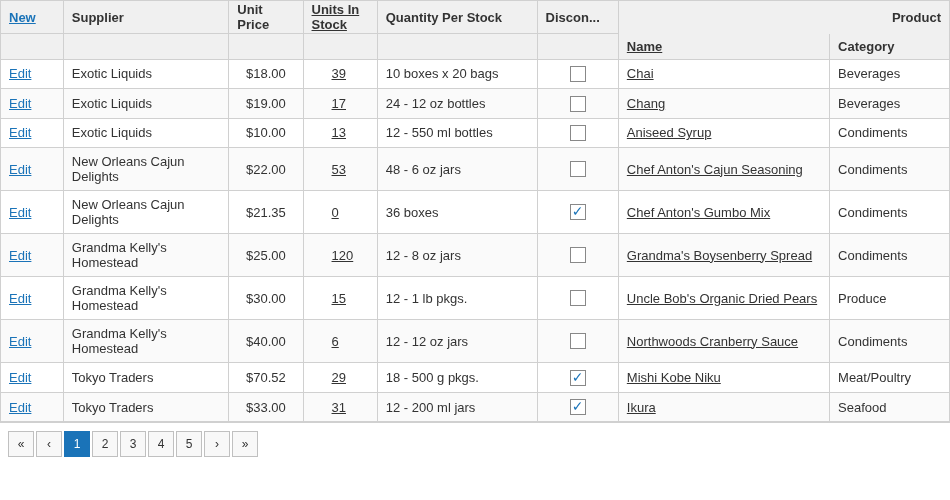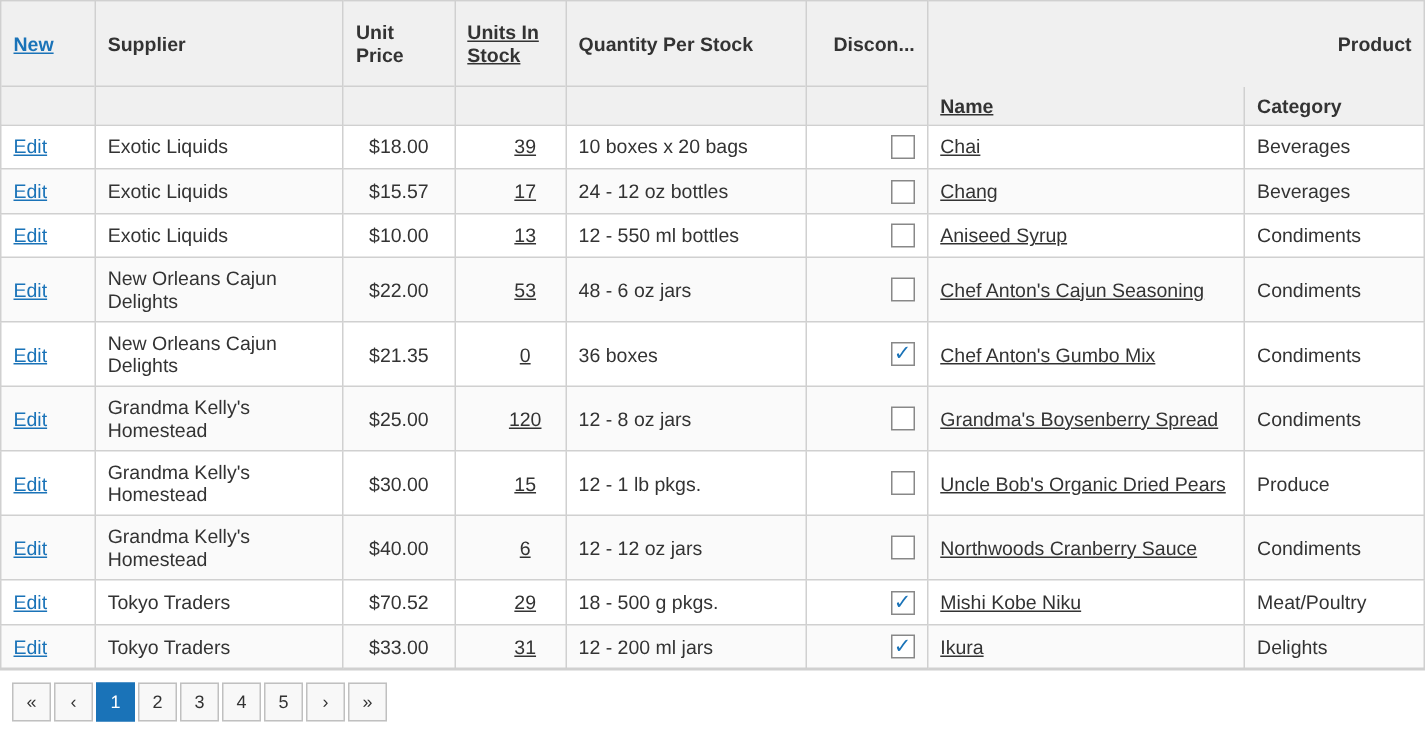--- a/index.html
+++ b/index.html
@@ -13,21 +13,21 @@
       width: 950px;
       overflow-x: auto;
     }
     table {
       width: 100%;
       border-collapse: collapse;
     }
     thead tr th {
       background: #f0f0f0;
       border: 1px solid #d0d0d0;
-      padding: 13px 8px;
+      padding: 1px 8px;
       text-align: left;
       font-weight: normal;
       vertical-align: middle;
     }
     thead tr.subheader th {
       background: #f0f0f0;
       border: 1px solid #d0d0d0;
       padding: 5px 8px;
       font-weight: bold;
       vertical-align: middle;
@@ -52,21 +52,21 @@
     }
     a.link {
       color: #1a73b8;
       text-decoration: underline;
       cursor: pointer;
     }
     .td-price {
       text-align: center;
     }
     .td-qty {
-      text-align: center;
+      text-align: left;
       padding-left: 28px;
     }
     .checkbox-cell {
       text-align: center;
     }
     .checkbox-display {
       width: 16px;
       height: 16px;
       border: 1px solid #888;
       display: inline-block;
@@ -108,21 +108,21 @@
     .page-btn.active {
       background: #1a73b8;
       color: #fff;
       border-color: #1a73b8;
     }
     .col-new { width: 55px; }
     .col-supplier { width: 145px; }
     .col-unitprice { width: 65px; }
     .col-unitsinstock { width: 65px; text-decoration: underline; }
     .col-qtyperunit { width: 140px; }
-    .col-discon { width: 60px; text-align: right; }
+    .col-discon { width: 60px; }
     .col-name { width: 185px; text-decoration: underline; }
     .col-category { width: 105px; }
   </style>
 </head>
 <body>
 
 <div class="table-container">
   <table>
     <thead>
       <tr>
@@ -154,21 +154,21 @@
           <td class="col-unitprice td-price">$18.00</td>
           <td class="col-unitsinstock td-qty">39</td>
           <td class="col-qtyperunit">10 boxes x 20 bags</td>
           <td class="col-discon checkbox-cell"><span class="checkbox-display"></span></td>
           <td class="col-name">Chai</td>
           <td class="col-category">Beverages</td>
         </tr>
         <tr>
           <td class="col-new"><a class="link">Edit</a></td>
           <td class="col-supplier">Exotic Liquids</td>
-          <td class="col-unitprice td-price">$15.57</td>
+          <td class="col-unitprice td-price">$19.00</td>
           <td class="col-unitsinstock td-qty">17</td>
           <td class="col-qtyperunit">24 - 12 oz bottles</td>
           <td class="col-discon checkbox-cell"><span class="checkbox-display"></span></td>
           <td class="col-name">Chang</td>
           <td class="col-category">Beverages</td>
         </tr>
         <tr>
           <td class="col-new"><a class="link">Edit</a></td>
           <td class="col-supplier">Exotic Liquids</td>
           <td class="col-unitprice td-price">$10.00</td>
@@ -239,21 +239,21 @@
           <td class="col-category">Meat/Poultry</td>
         </tr>
         <tr>
           <td class="col-new"><a class="link">Edit</a></td>
           <td class="col-supplier">Tokyo Traders</td>
           <td class="col-unitprice td-price">$33.00</td>
           <td class="col-unitsinstock td-qty">31</td>
           <td class="col-qtyperunit">12 - 200 ml jars</td>
           <td class="col-discon checkbox-cell"><span class="checkbox-display checked"></span></td>
           <td class="col-name">Ikura</td>
-          <td class="col-category">Delights</td>
+          <td class="col-category">Seafood</td>
         </tr>
       </tbody>
   </table>
   <div class="pagination">
     <div class="page-btn">«</div>
     <div class="page-btn">‹</div>
     <div class="page-btn active">1</div>
     <div class="page-btn">2</div>
     <div class="page-btn">3</div>
     <div class="page-btn">4</div>

